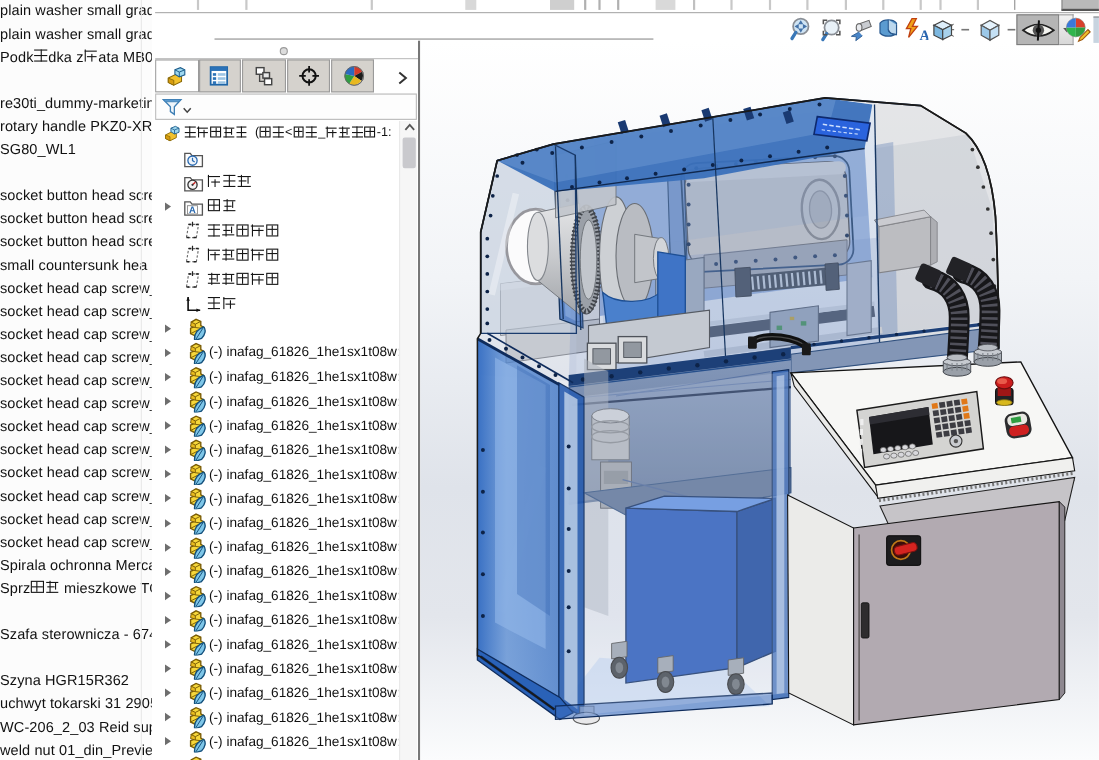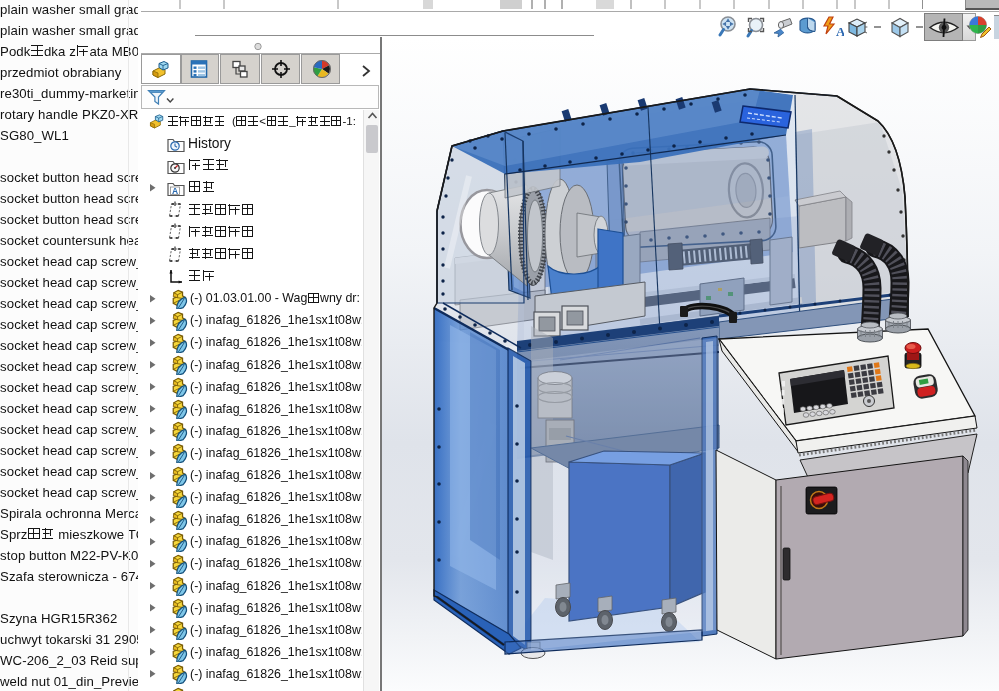--- a/index.html
+++ b/index.html
@@ -27,43 +27,41 @@
  font-family:"Liberation Sans",sans-serif;}
 #pborder{position:absolute;left:380px;top:37px;width:2px;height:654px;background:#777;}
 #vp{position:absolute;left:382px;top:37px;}
 </style></head>
 <body>
 <div id="page">
 <div id="flist">
 <div class="r" style="top:-1.5px">plain washer small grad</div>
 <div class="r" style="top:19.5px">plain washer small grad</div>
 <div class="r" style="top:40.5px">Podk<i class="k k1"></i>dka z<i class="k k3"></i>ata MB0</div>
-<div class="r" style="top:61.5px">przedmiot obrabiany</div>
 <div class="r" style="top:82.5px">re30ti_dummy-marketing</div>
 <div class="r" style="top:103.5px">rotary handle PKZ0-XRH</div>
 <div class="r" style="top:124.5px">SG80_WL1</div>
 <div class="r" style="top:166.5px">socket button head scre</div>
 <div class="r" style="top:187.5px">socket button head scre</div>
 <div class="r" style="top:208.5px">socket button head scre</div>
-<div class="r" style="top:229.5px">socket countersunk hea</div>
+<div class="r" style="top:229.5px">small countersunk hea</div>
 <div class="r" style="top:250.5px">socket head cap screw_</div>
 <div class="r" style="top:271.5px">socket head cap screw_</div>
 <div class="r" style="top:292.5px">socket head cap screw_</div>
 <div class="r" style="top:313.5px">socket head cap screw_</div>
 <div class="r" style="top:334.5px">socket head cap screw_</div>
 <div class="r" style="top:355.5px">socket head cap screw_</div>
 <div class="r" style="top:376.5px">socket head cap screw_</div>
 <div class="r" style="top:397.5px">socket head cap screw_</div>
 <div class="r" style="top:418.5px">socket head cap screw_</div>
 <div class="r" style="top:439.5px">socket head cap screw_</div>
 <div class="r" style="top:460.5px">socket head cap screw_</div>
 <div class="r" style="top:481.5px">socket head cap screw_</div>
 <div class="r" style="top:502.5px">Spirala ochronna Merca</div>
 <div class="r" style="top:523.5px">Sprz<i class="k k2"></i><i class="k k4"></i> mieszkowe TO</div>
-<div class="r" style="top:544.5px">stop button M22-PV-K0</div>
 <div class="r" style="top:565.5px">Szafa sterownicza - 674</div>
 <div class="r" style="top:607.5px">Szyna HGR15R362</div>
 <div class="r" style="top:628.5px">uchwyt tokarski 31 2905</div>
 <div class="r" style="top:649.5px">WC-206_2_03 Reid supp</div>
 <div class="r" style="top:670.5px">weld nut 01_din_Preview</div>
 <div style="position:absolute;left:128px;top:0;width:1px;height:691px;background:#e8e8e8"></div>
 </div>
 
 <div id="tstrip">
 <div style="position:absolute;left:38px;top:0;width:2px;height:9px;background:#c8c8c8"></div>
@@ -159,21 +157,20 @@
           <path d="M9 5.5 L13 7.5 L18 5.5" fill="none" stroke="#1c5d8c" stroke-width="0.9"></path> 
           <path d="M13 7.5 L13 12" stroke="#1c5d8c" stroke-width="0.9"></path>
         </g>
       </svg>
 <div style="position:absolute;left:26px;top:74.4px;width:195px;height:20px;line-height:20px;font-size:11.5px;color:#111;white-space:nowrap;overflow:hidden"><i class="k k1"></i><i class="k k3"></i><i class="k k2"></i><i class="k k4"></i><i class="k k1"></i>&nbsp;&nbsp;(<i class="k k2"></i><i class="k k1"></i>&lt;<i class="k k2"></i><i class="k k1"></i>_<i class="k k3"></i><i class="k k4"></i><i class="k k1"></i><i class="k k2"></i>-1:</div>
 <svg style="position:absolute;left:25px;top:97px" width="20" height="20" viewBox="0 0 20 20">
         <path d="M2 5.5 h5 l1.5 2 h9.5 v10 h-16 Z" fill="#fdfdfd" stroke="#555" stroke-width="1.2"></path>
 <circle cx="9" cy="12" r="4.2" fill="#eef4fb" stroke="#2a6ab0" stroke-width="1.2"></circle>
 <path d="M9 9.5 V12 L11 13.2" stroke="#2a6ab0" stroke-width="1.1" fill="none"></path>
       </svg>
-<div style="position:absolute;left:47px;top:96.5px;width:174px;height:20px;line-height:20px;font-size:13.8px;color:#111;white-space:nowrap;overflow:hidden">History</div>
 <svg style="position:absolute;left:25px;top:119.1px" width="20" height="20" viewBox="0 0 20 20">
         <path d="M2 5.5 h5 l1.5 2 h9.5 v10 h-16 Z" fill="#fdfdfd" stroke="#555" stroke-width="1.2"></path>
 <circle cx="9" cy="12" r="4.2" fill="#f4f4f4" stroke="#333" stroke-width="1.2"></circle>
 <path d="M9 12 L11.6 9.6" stroke="#c22" stroke-width="1.3"></path>
         <circle cx="9" cy="12" r="1" fill="#333"></circle>
       </svg>
 <div style="position:absolute;left:47px;top:118.6px;width:174px;height:20px;line-height:20px;font-size:13.5px;color:#111;white-space:nowrap;overflow:hidden"><i class="k k3"></i><i class="k k1"></i><i class="k k4"></i></div>
 <svg style="position:absolute;left:8px;top:146.2px" width="8" height="10" viewBox="0 0 8 10">
         <path d="M1 1 L6.5 4.8 L1 8.6 Z" fill="#6e6e6e"></path>
       </svg>
@@ -213,21 +210,20 @@
 <svg style="position:absolute;left:27px;top:251.7px" width="20" height="20" viewBox="0 0 20 20">
         <g transform="translate(-2.2 -2.4) scale(1.24)">
           <path d="M6.5 5 L10 3 L13.5 4.5 L13.5 7.5 L16 9 L16 13 L11 16 L6 13.5 L6 9.5 L8.5 8.5 Z" fill="#f6d73a" stroke="#7a5c06" stroke-width="1"></path>
 <path d="M6.5 5 L9.5 6.5 L9.5 9 L6 8 Z" fill="#e9bb1e" stroke="#7a5c06" stroke-width="0.7"></path>
 <path d="M9.5 6.5 L13.5 4.5 M9.5 9 L16 9.8" fill="none" stroke="#7a5c06" stroke-width="0.7"></path>
 <path d="M6 13.5 L11 11 L16 13 M11 16 L11 11" fill="none" stroke="#7a5c06" stroke-width="0.7"></path>
 <path d="M15.5 8.5 C17.5 10.5 17 14 14 17 L9 18.5 C8.5 14.5 10.5 10.5 15.5 8.5 Z" fill="#7ec6e8" stroke="#14507c" stroke-width="1"></path>
 <path d="M15 9.5 L9.8 17.8" stroke="#14507c" stroke-width="0.7" fill="none"></path>
         </g>
       </svg>
-<div style="position:absolute;left:49px;top:251.2px;width:172px;height:20px;line-height:20px;font-size:12.4px;color:#111;white-space:nowrap;overflow:hidden">(-) 01.03.01.00 - Wag<i class="k k2"></i>wny dr:</div>
 <svg style="position:absolute;left:8px;top:278.8px" width="8" height="10" viewBox="0 0 8 10">
         <path d="M1 1 L6.5 4.8 L1 8.6 Z" fill="#6e6e6e"></path>
       </svg>
 <svg style="position:absolute;left:27px;top:273.8px" width="20" height="20" viewBox="0 0 20 20">
         <g transform="translate(-2.2 -2.4) scale(1.24)">
           <path d="M6.5 5 L10 3 L13.5 4.5 L13.5 7.5 L16 9 L16 13 L11 16 L6 13.5 L6 9.5 L8.5 8.5 Z" fill="#f6d73a" stroke="#7a5c06" stroke-width="1"></path>
 <path d="M6.5 5 L9.5 6.5 L9.5 9 L6 8 Z" fill="#e9bb1e" stroke="#7a5c06" stroke-width="0.7"></path>
 <path d="M9.5 6.5 L13.5 4.5 M9.5 9 L16 9.8" fill="none" stroke="#7a5c06" stroke-width="0.7"></path>
 <path d="M6 13.5 L11 11 L16 13 M11 16 L11 11" fill="none" stroke="#7a5c06" stroke-width="0.7"></path>
 <path d="M15.5 8.5 C17.5 10.5 17 14 14 17 L9 18.5 C8.5 14.5 10.5 10.5 15.5 8.5 Z" fill="#7ec6e8" stroke="#14507c" stroke-width="1"></path>

